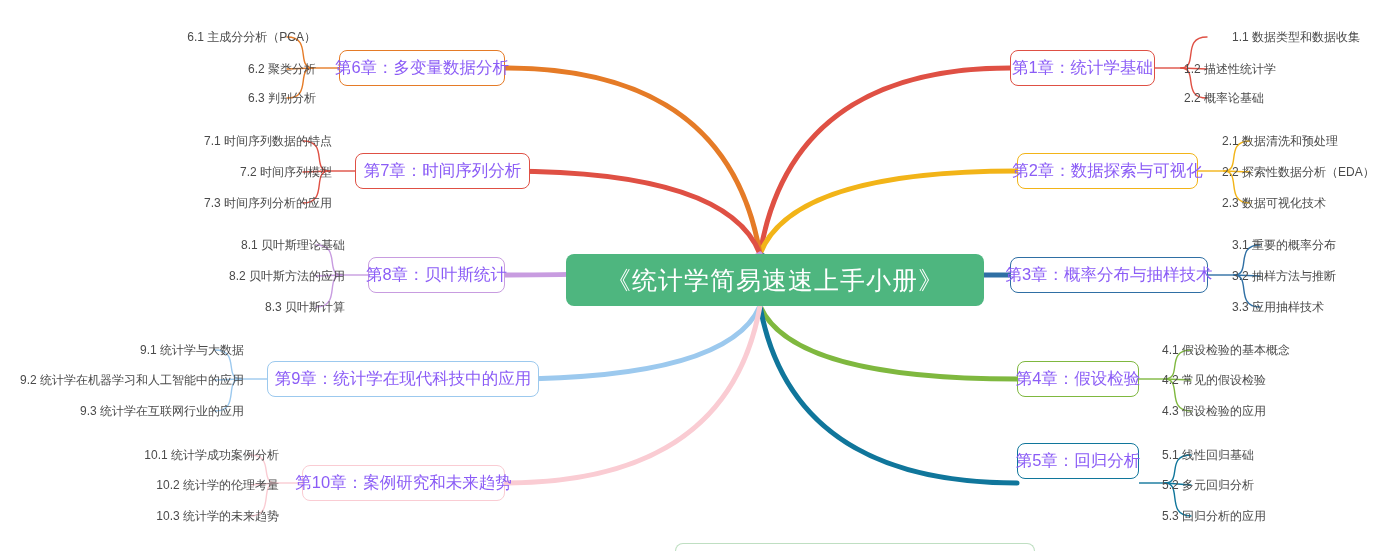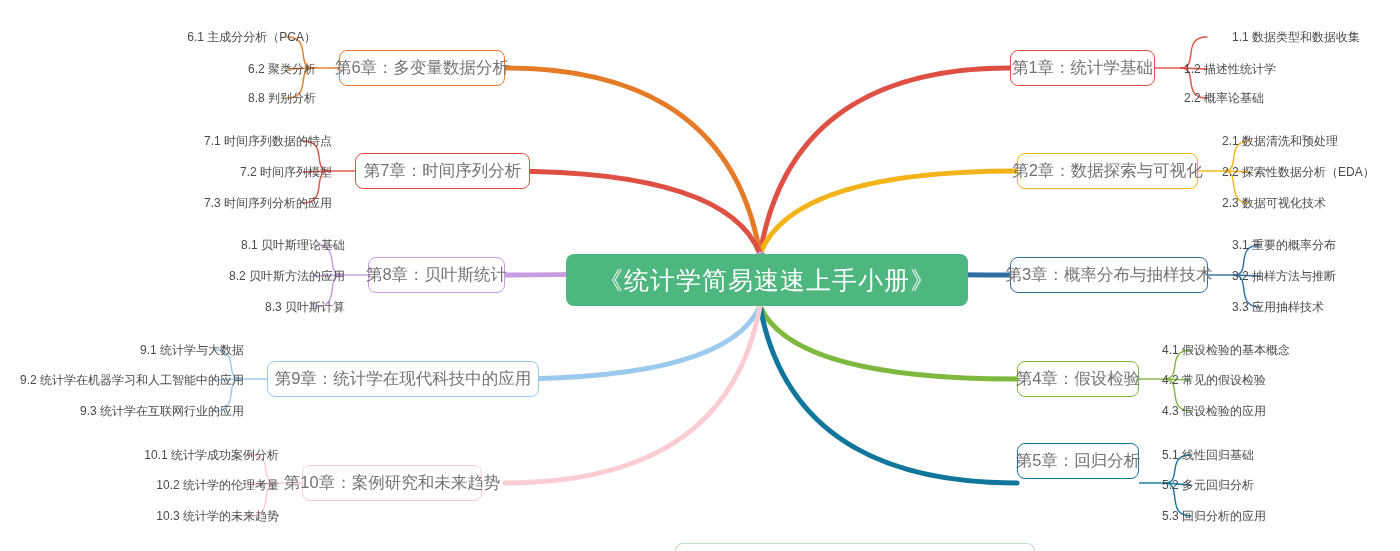--- a/index.html
+++ b/index.html
@@ -28,29 +28,29 @@
     justify-content: center;
     white-space: nowrap;
   }
   .central {
     background: #4EB67F;
     border-radius: 8px;
     color: #ffffff;
     font-size: 25px;
     letter-spacing: 1px;
     height: 52px;
-    padding: 0 32px;
+    padding: 0 40px;
     left: 566px;
     top: 254px;
   }
   .chapter {
     background: #ffffff;
     border: 1.6px solid #cccccc;
     border-radius: 8px;
-    color: #737373;
+    color: #8b5cf6;
     font-size: 16.5px;
     height: 36px;
     padding: 0 16px;
   }
   .leaf {
     position: absolute;
     font-size: 12px;
     color: #4a4a4a;
     white-space: nowrap;
     line-height: 16px;
@@ -156,21 +156,21 @@
       </div>
       <div class="node chapter" style="left: 355px; top: 153px; width: 175px; border-color: rgb(223, 80, 68);">
         <span>第7章：时间序列分析</span>
       </div>
       <div class="node chapter" style="left: 368px; top: 257px; width: 137px; border-color: rgb(200, 156, 224);">
         <span>第8章：贝叶斯统计</span>
       </div>
       <div class="node chapter" style="left: 267px; top: 361px; width: 272px; border-color: rgb(156, 201, 238); text-align: right;">
         <span>第9章：统计学在现代科技中的应用</span>
       </div>
-      <div class="node chapter" style="left: 302px; top: 465px; width: 180px; border-color: rgb(250, 204, 211);">
+      <div class="node chapter" style="left: 302px; top: 465px; width: 203px; border-color: rgb(250, 204, 211);">
         <span>第10章：案例研究和未来趋势</span>
       </div>
     </div>
   <div id="leaf-nodes">
       <div class="leaf right" style="top: 29px; left: 1184px; margin-left: 48px;">1.1 数据类型和数据收集</div>
       <div class="leaf right" style="top: 61px; left: 1184px;">1.2 描述性统计学</div>
       <div class="leaf right" style="top: 90px; left: 1184px;">2.2 概率论基础</div>
       <div class="leaf right" style="top: 133px; left: 1222px;">2.1 数据清洗和预处理</div>
       <div class="leaf right" style="top: 164px; left: 1222px;">2.2 探索性数据分析（EDA）</div>
       <div class="leaf right" style="top: 195px; left: 1222px;">2.3 数据可视化技术</div>
@@ -178,21 +178,21 @@
       <div class="leaf right" style="top: 268px; left: 1232px;">3.2 抽样方法与推断</div>
       <div class="leaf right" style="top: 299px; left: 1232px;">3.3 应用抽样技术</div>
       <div class="leaf right" style="top: 342px; left: 1162px;">4.1 假设检验的基本概念</div>
       <div class="leaf right" style="top: 372px; left: 1162px;">4.2 常见的假设检验</div>
       <div class="leaf right" style="top: 403px; left: 1162px;">4.3 假设检验的应用</div>
       <div class="leaf right" style="top: 447px; left: 1162px;">5.1 线性回归基础</div>
       <div class="leaf right" style="top: 477px; left: 1162px;">5.2 多元回归分析</div>
       <div class="leaf right" style="top: 508px; left: 1162px;">5.3 回归分析的应用</div>
       <div class="leaf left" style="top: 29px; right: 1084px;">6.1 主成分分析（PCA）</div>
       <div class="leaf left" style="top: 61px; right: 1084px;">6.2 聚类分析</div>
-      <div class="leaf left" style="top: 90px; right: 1084px;">8.8 判别分析</div>
+      <div class="leaf left" style="top: 90px; right: 1084px;">6.3 判别分析</div>
       <div class="leaf left" style="top: 133px; right: 1068px;">7.1 时间序列数据的特点</div>
       <div class="leaf left" style="top: 164px; right: 1068px;">7.2 时间序列模型</div>
       <div class="leaf left" style="top: 195px; right: 1068px;">7.3 时间序列分析的应用</div>
       <div class="leaf left" style="top: 237px; right: 1055px;">8.1 贝叶斯理论基础</div>
       <div class="leaf left" style="top: 268px; right: 1055px;">8.2 贝叶斯方法的应用</div>
       <div class="leaf left" style="top: 299px; right: 1055px;">8.3 贝叶斯计算</div>
       <div class="leaf left" style="top: 342px; right: 1156px;">9.1 统计学与大数据</div>
       <div class="leaf left" style="top: 372px; right: 1156px;">9.2 统计学在机器学习和人工智能中的应用</div>
       <div class="leaf left" style="top: 403px; right: 1156px;">9.3 统计学在互联网行业的应用</div>
       <div class="leaf left" style="top: 447px; right: 1121px; margin-left: 28px;">10.1 统计学成功案例分析</div>

